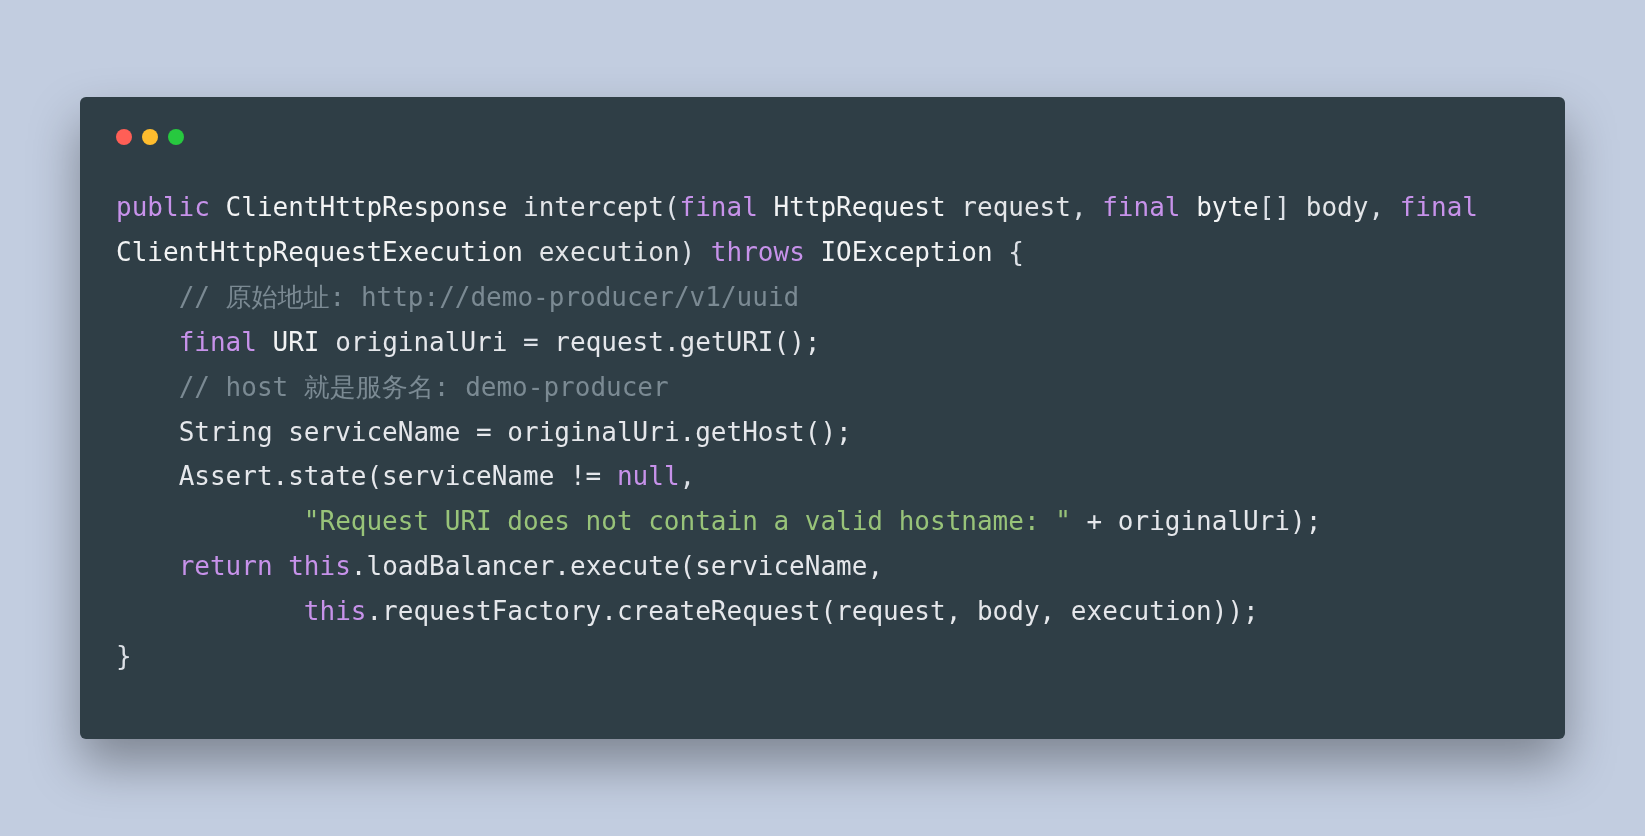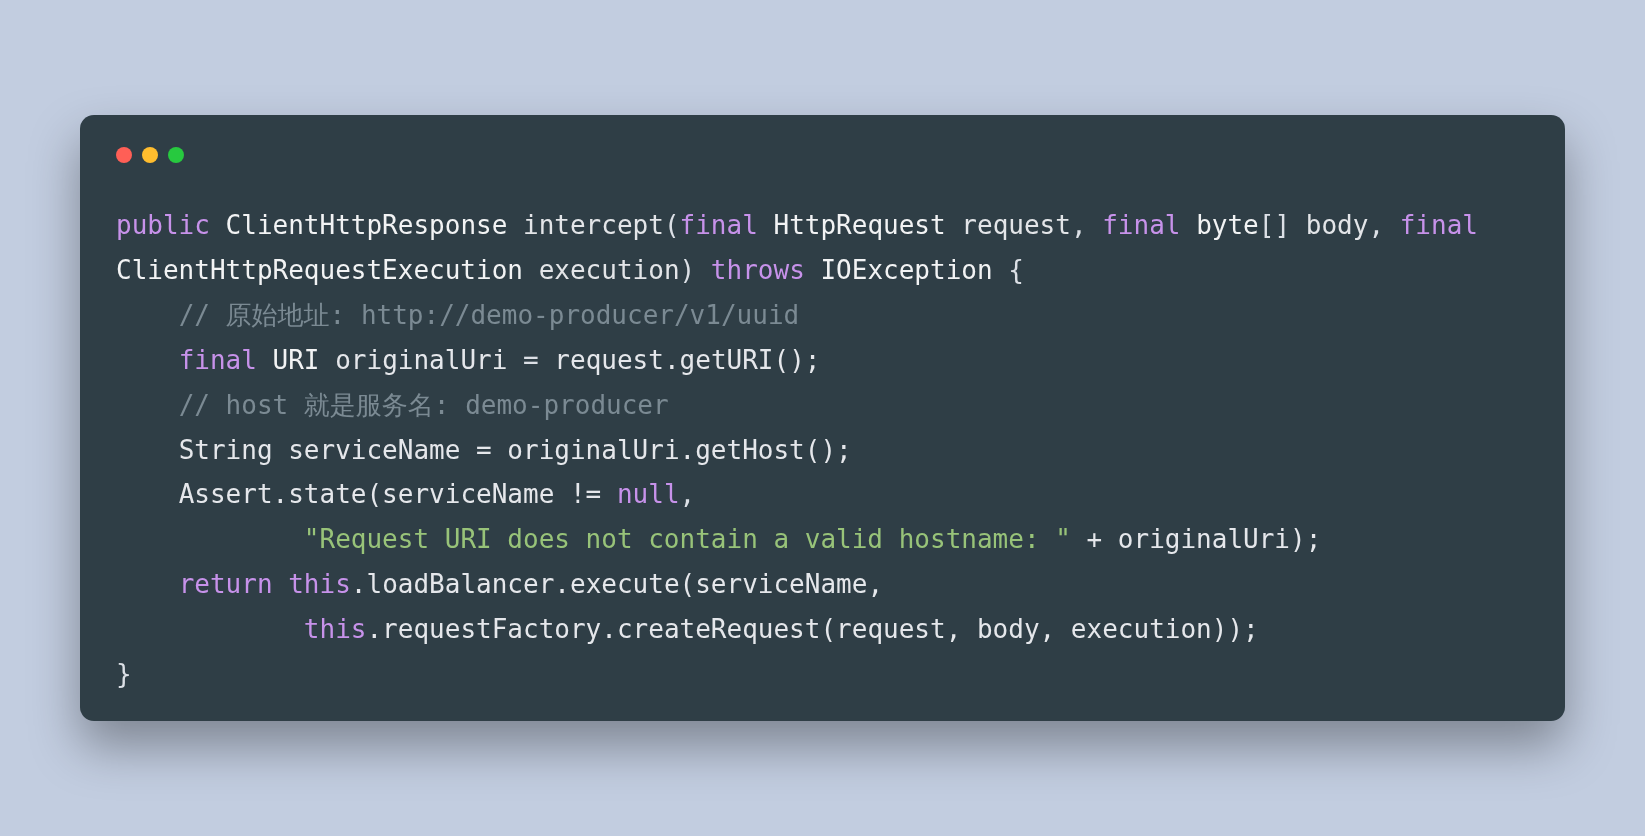--- a/index.html
+++ b/index.html
@@ -13,25 +13,25 @@
       display: flex;
       align-items: center;
       justify-content: center;
       min-height: 836px;
       padding: 60px 80px;
       font-family: ui-monospace, "SF Mono", Menlo, Monaco, Consolas, monospace;
     }
 
     .window {
       background: #2f3e46;
-      border-radius: 14px;
+      border-radius: 6px;
       box-shadow: 0 25px 50px rgba(0,0,0,0.35);
       width: 100%;
       max-width: 1485px;
-      padding: 32px 36px 24px 36px;
+      padding: 32px 36px 60px 36px;
     }
 
     .dots {
       display: flex;
       gap: 10px;
       margin-bottom: 40px;
     }
 
     .dot {
       width: 16px;

